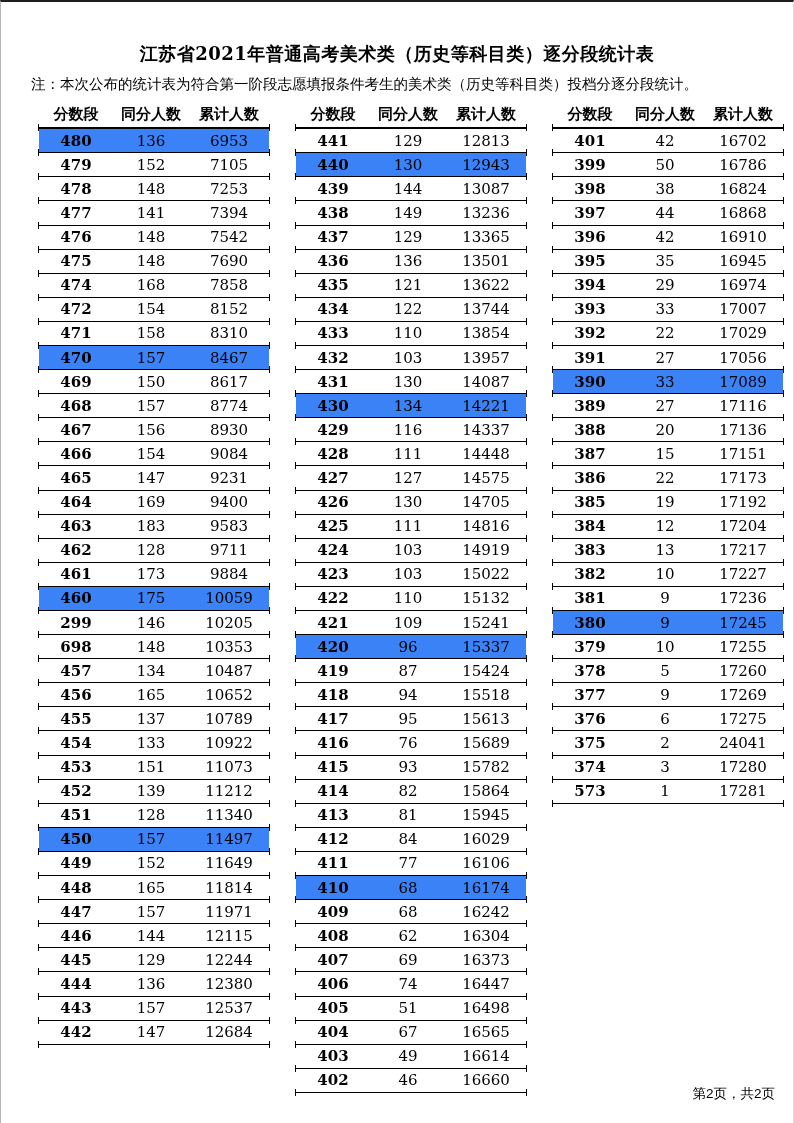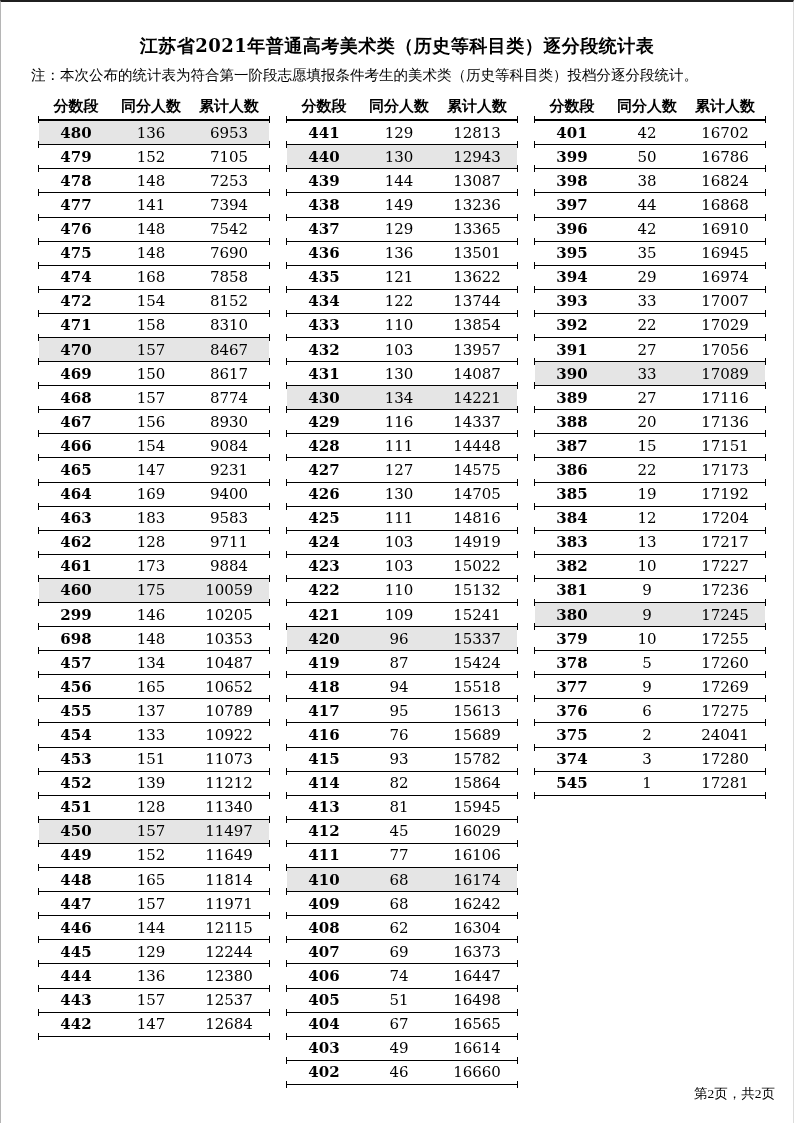--- a/index.html
+++ b/index.html
@@ -10,36 +10,35 @@
     margin:0 auto;
     background:#ffffff;
     border-top:2px solid #1f1f1f;
     border-left:1px solid #b5b5b5;
     border-right:1px solid #dcdcdc;
     font-family:"DejaVu Serif","Liberation Serif",serif;
     color:#000;
     overflow:hidden;
   }
   .doc-title {
-    margin-top:32px;
+    margin-top:40px;
     text-align:center;
     font-size:18px;
     font-weight:bold;
     letter-spacing:0.5px;
   }
   .doc-note {
     margin:9px 28px 0 30px;
     font-size:14.5px;
     line-height:1.25;
-    font-family:Liberation Mono, monospace;
   }
   .tables-wrap {
     display:flex;
     margin:10px 0 0 38px;
-    gap:18px;
+    gap:27px;
   }
   .score-table { width:230px; }
   .thead {
     display:flex;
     position:relative;
     align-items:flex-end;
     height:26px;
     border-bottom:2px solid #000;
     font-weight:bold;
     font-size:15px;
@@ -56,30 +55,30 @@
   .thead::before, .row::before { left:-1px; }
   .thead::after,  .row::after  { right:-1px; }
   .row {
     display:flex;
     position:relative;
     height:24.1px;
     align-items:center;
     border-bottom:1px solid #000;
     font-size:15px;
   }
-  .row.shaded { background:#e5e5e5; }
+  .row.shaded { background:#3b82f6; }
   .c0 { width:74px; text-align:center; }
   .c1 { width:76px; text-align:center; }
   .c2 { width:80px; text-align:center; }
   .row .c0 { font-weight:bold; }
   .page-footer {
     position:absolute;
     right:18px; bottom:20px;
     font-size:13.5px;
-    font-family:Liberation Serif, serif;
+    font-family:Liberation Sans, sans-serif;
   }
 </style>
 </head>
 <body>
 
 <div class="page">
   <div class="doc-title">江苏省2021年普通高考美术类（历史等科目类）逐分段统计表</div>
   <div class="doc-note">注：本次公布的统计表为符合第一阶段志愿填报条件考生的美术类（历史等科目类）投档分逐分段统计。</div>
 
   <div class="tables-wrap">
@@ -426,21 +425,21 @@
           <div class="c1">82</div>
           <div class="c2">15864</div>
         </div>
         <div class="row">
           <div class="c0">413</div>
           <div class="c1">81</div>
           <div class="c2">15945</div>
         </div>
         <div class="row">
           <div class="c0">412</div>
-          <div class="c1">45</div>
+          <div class="c1">84</div>
           <div class="c2">16029</div>
         </div>
         <div class="row">
           <div class="c0">411</div>
           <div class="c1">77</div>
           <div class="c2">16106</div>
         </div>
         <div class="row shaded">
           <div class="c0">410</div>
           <div class="c1">68</div>
@@ -622,21 +621,21 @@
           <div class="c0">375</div>
           <div class="c1">2</div>
           <div class="c2">24041</div>
         </div>
         <div class="row">
           <div class="c0">374</div>
           <div class="c1">3</div>
           <div class="c2">17280</div>
         </div>
         <div class="row">
-          <div class="c0">545</div>
+          <div class="c0">573</div>
           <div class="c1">1</div>
           <div class="c2">17281</div>
         </div>
       </div>
   </div>
 
   <div class="page-footer">第2页，共2页</div>
 </div>
 
 </body></html>

